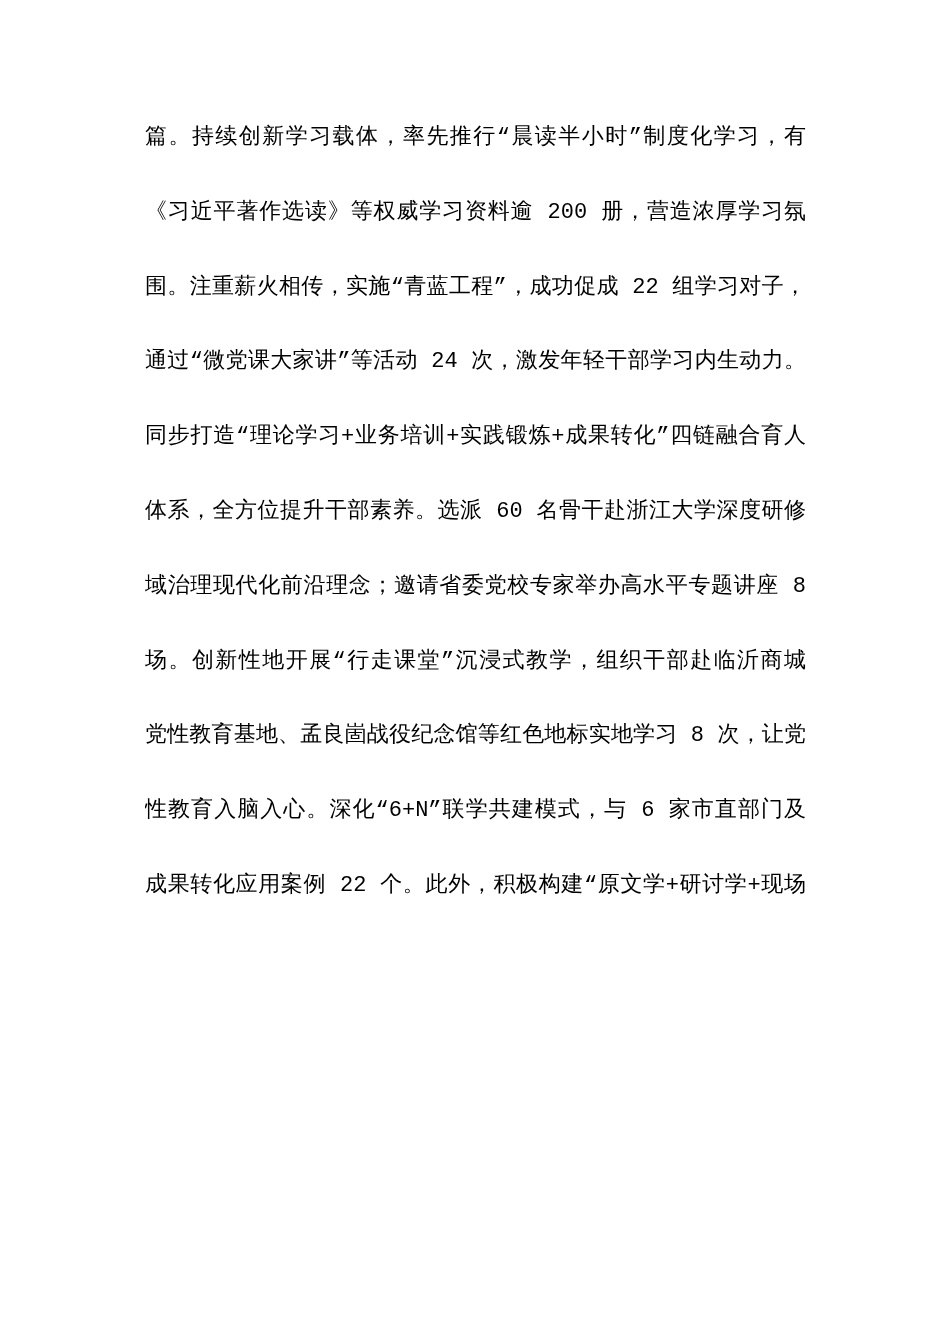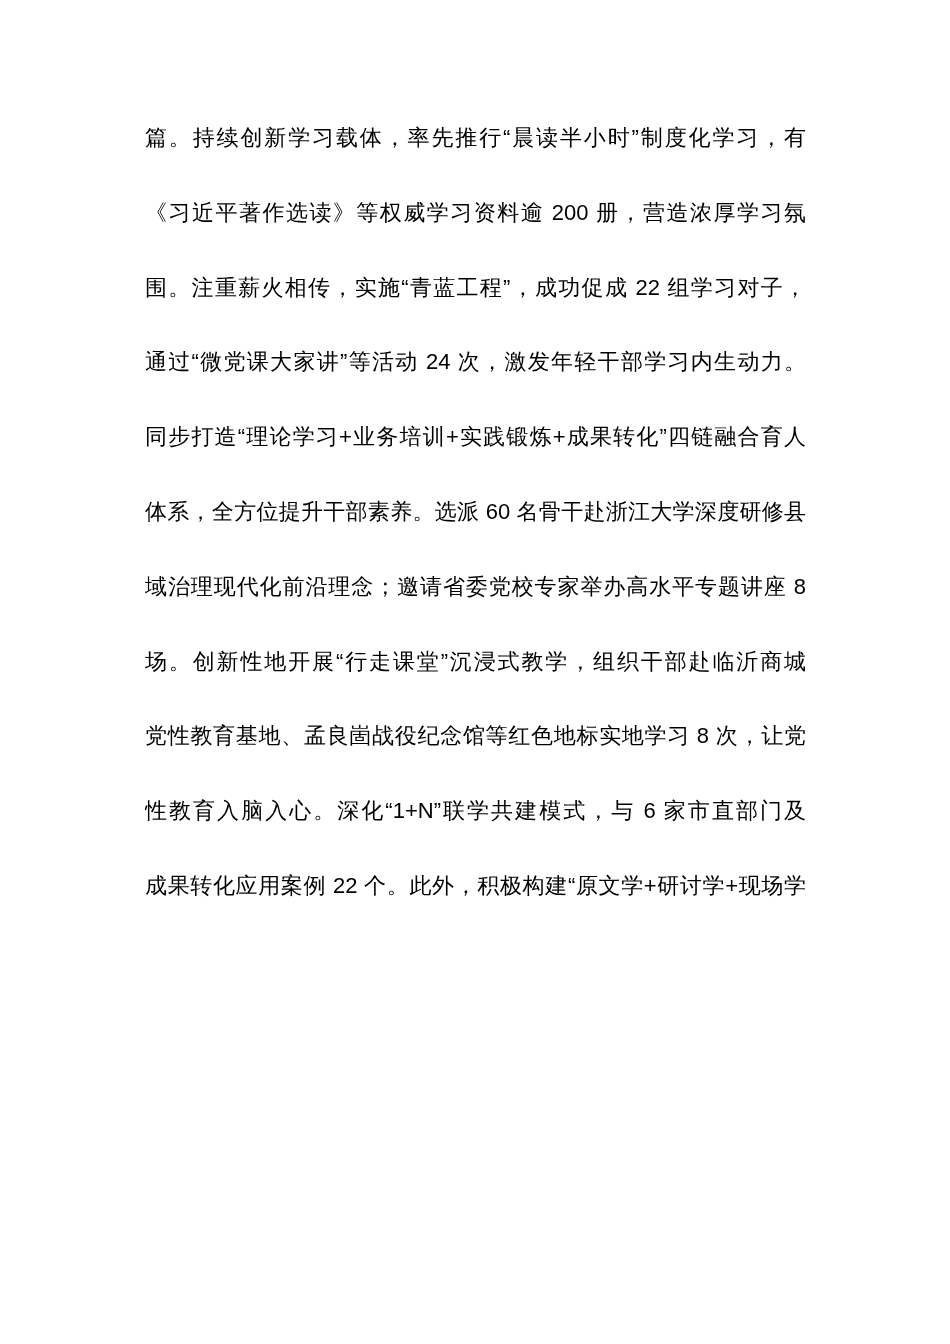--- a/index.html
+++ b/index.html
@@ -6,21 +6,21 @@
     margin: 0;
     padding: 0;
     background: #ffffff;
   }
   .page {
     position: relative;
     width: 950px;
     height: 1344px;
     background: #ffffff;
     overflow: hidden;
-    font-family: Liberation Sans, sans-serif;
+    font-family: Liberation Mono, monospace;
   }
   .content {
     position: absolute;
     top: 101px;
     left: 145px;
     width: 661px;
   }
   .line {
     height: 74.8px;
     line-height: 74.8px;
@@ -38,16 +38,16 @@
   <div class="content">
     <div class="line">篇。持续创新学习载体，率先推行“晨读半小时”制度化学习，有</div>
     <div class="line">《习近平著作选读》等权威学习资料逾 200 册，营造浓厚学习氛</div>
     <div class="line">围。注重薪火相传，实施“青蓝工程”，成功促成 22 组学习对子，</div>
     <div class="line">通过“微党课大家讲”等活动 24 次，激发年轻干部学习内生动力。</div>
     <div class="line">同步打造“理论学习+业务培训+实践锻炼+成果转化”四链融合育人</div>
     <div class="line">体系，全方位提升干部素养。选派 60 名骨干赴浙江大学深度研修县</div>
     <div class="line">域治理现代化前沿理念；邀请省委党校专家举办高水平专题讲座 8</div>
     <div class="line">场。创新性地开展“行走课堂”沉浸式教学，组织干部赴临沂商城</div>
     <div class="line">党性教育基地、孟良崮战役纪念馆等红色地标实地学习 8 次，让党</div>
-    <div class="line">性教育入脑入心。深化“1+N”联学共建模式，与 6 家市直部门及</div>
+    <div class="line">性教育入脑入心。深化“6+N”联学共建模式，与 6 家市直部门及</div>
     <div class="line">成果转化应用案例 22 个。此外，积极构建“原文学+研讨学+现场学</div>
   </div>
 </div>
 
 </body></html>

